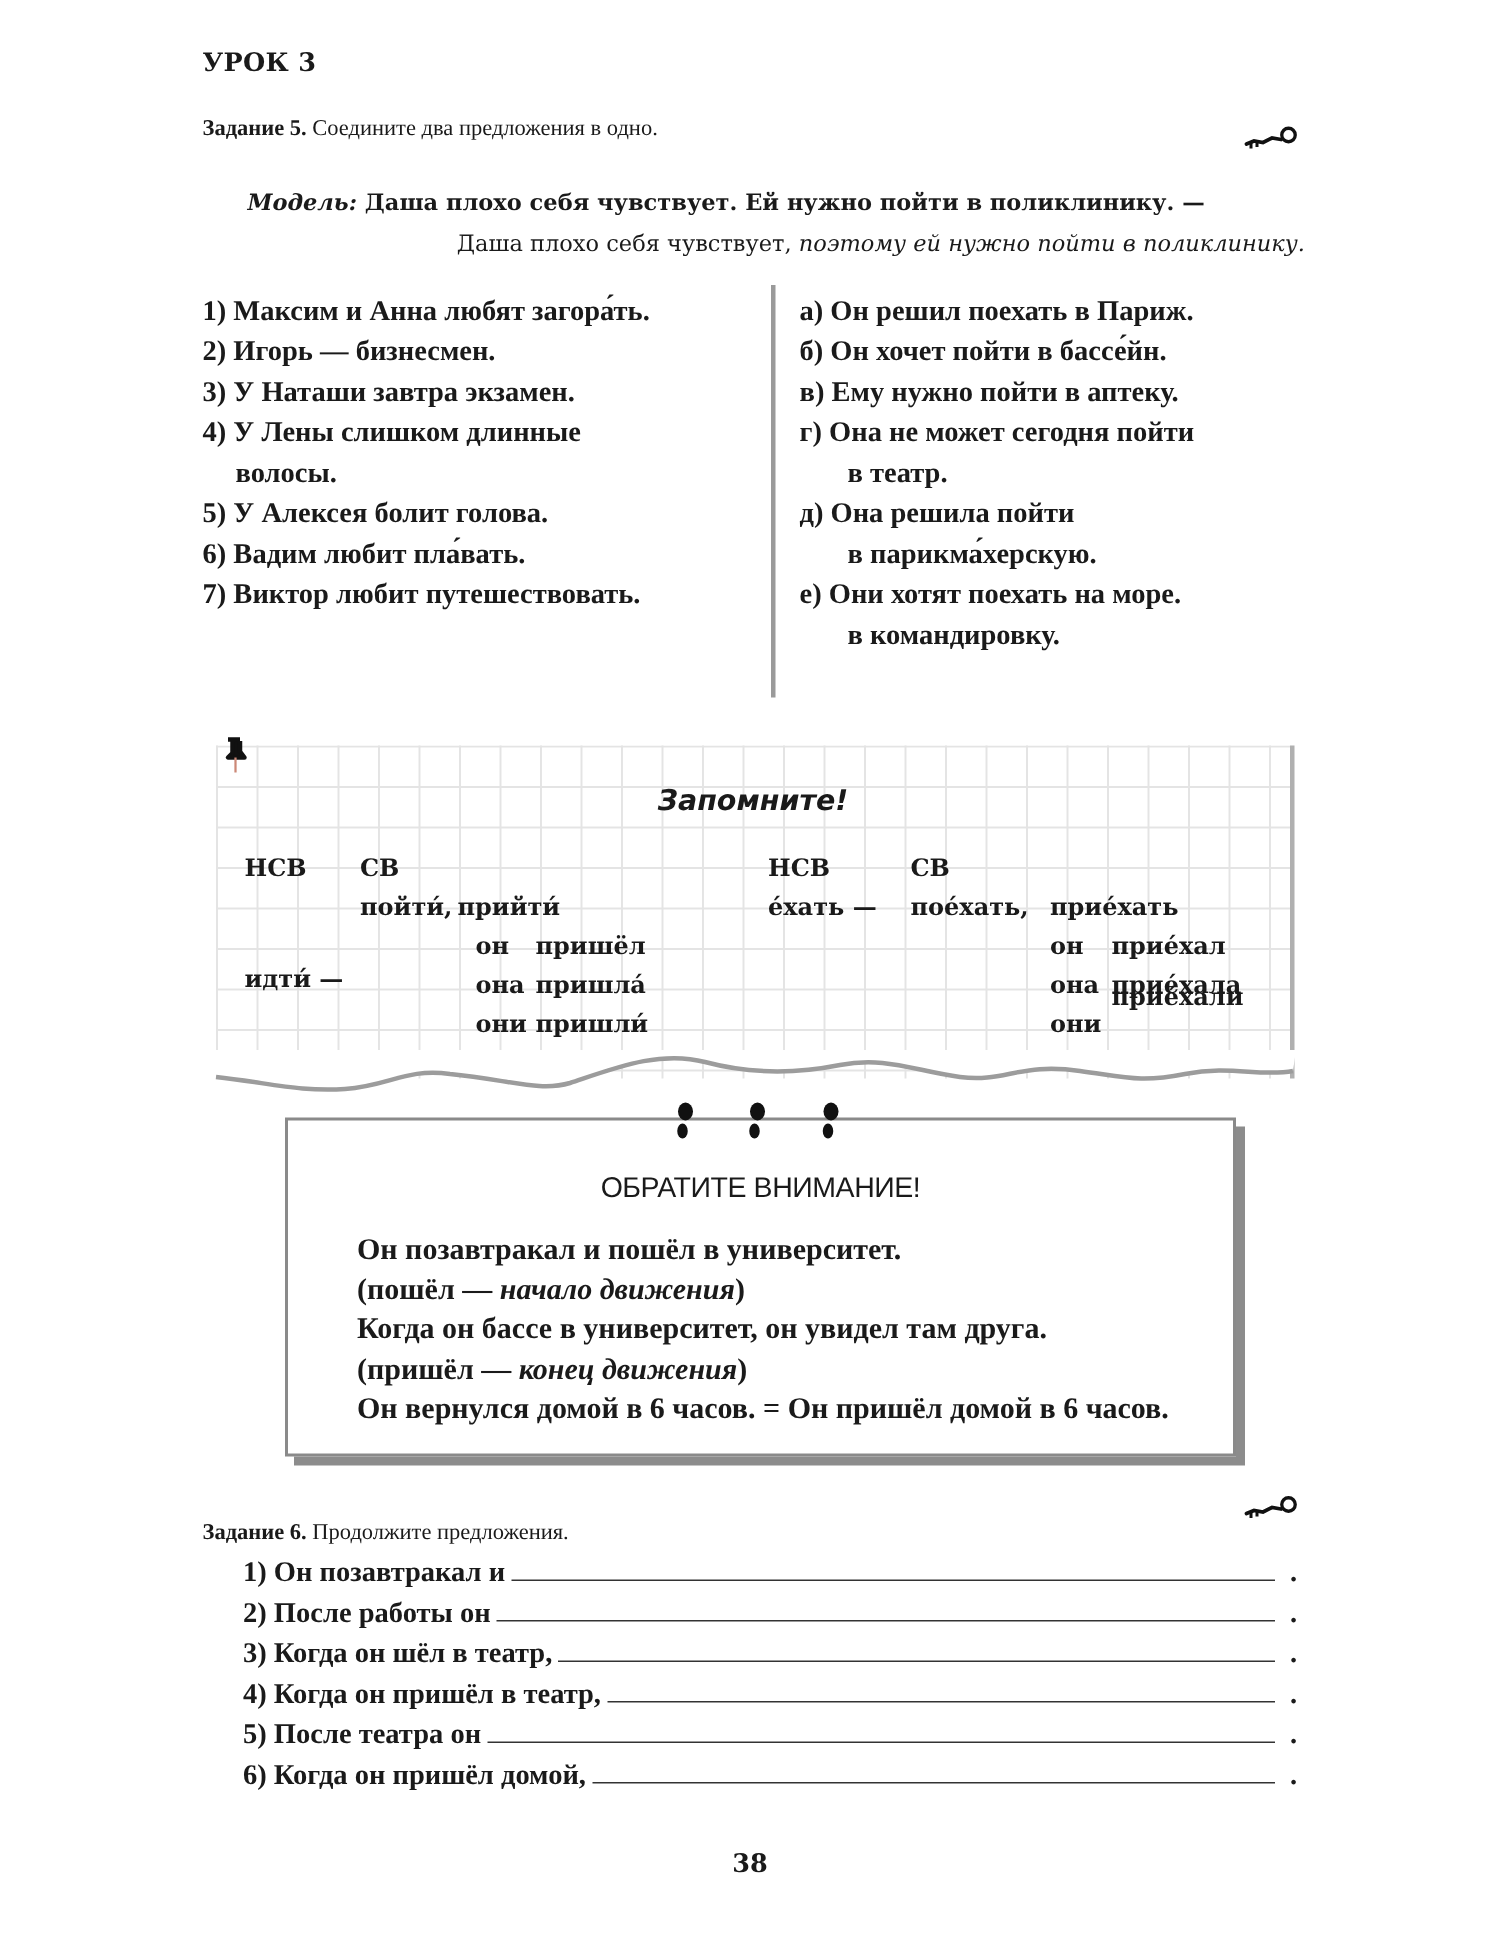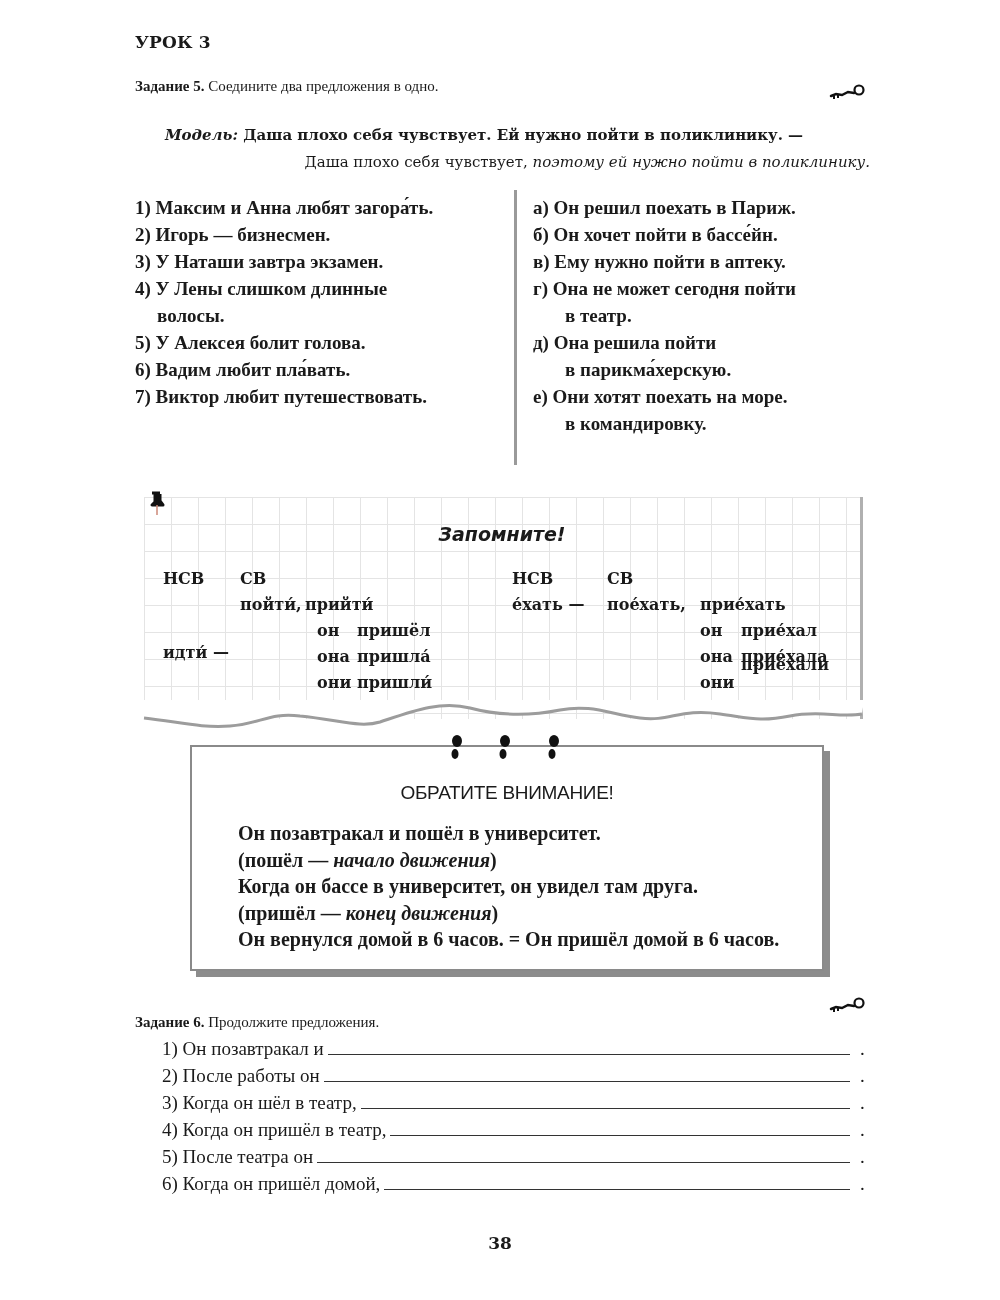--- a/index.html
+++ b/index.html
@@ -43,21 +43,21 @@
   .note-box { left: 190px; top: 745px; width: 630px; height: 222px; background: #fff;
     border: 2px solid #8a8a8a; box-shadow: 6px 6px 0 #8c8c8c; }
   .feet { left: 443px; top: 733px; width: 130px; height: 30px; }
   .note-title { left: 190px; top: 782px; width: 634px; text-align: center; font-size: 19px;
     font-family: "Liberation Sans", sans-serif; letter-spacing: -0.3px; }
   .note-lines { left: 238px; top: 820px; font-size: 20px; font-weight: bold; line-height: 26.5px;
     font-family: Liberation Serif, serif; }
   .note-lines .it { font-style: italic; font-weight: bold; }
 
   .exercise { left: 162px; top: 1035px; width: 710px; font-size: 19px; line-height: 27px;
-    font-family: "Liberation Serif", serif; }
+    font-family: "Liberation Serif", serif; font-weight: bold; }
   .ex-row { display: flex; align-items: baseline; height: 27px; }
   .ex-row .prompt { white-space: nowrap; }
   .ex-row .blank { flex: 1; border-bottom: 1.5px solid #333; margin: 0 10px 6px 4px; height: 1px; }
   .ex-row .dot { width: 12px; }
   .page-num { left: 0; top: 1233px; width: 1000px; text-align: center; font-size: 17px; font-weight: bold; }
 </style>
 </head>
 <body>
 
 <div class="abs lesson">УРОК 3</div>

